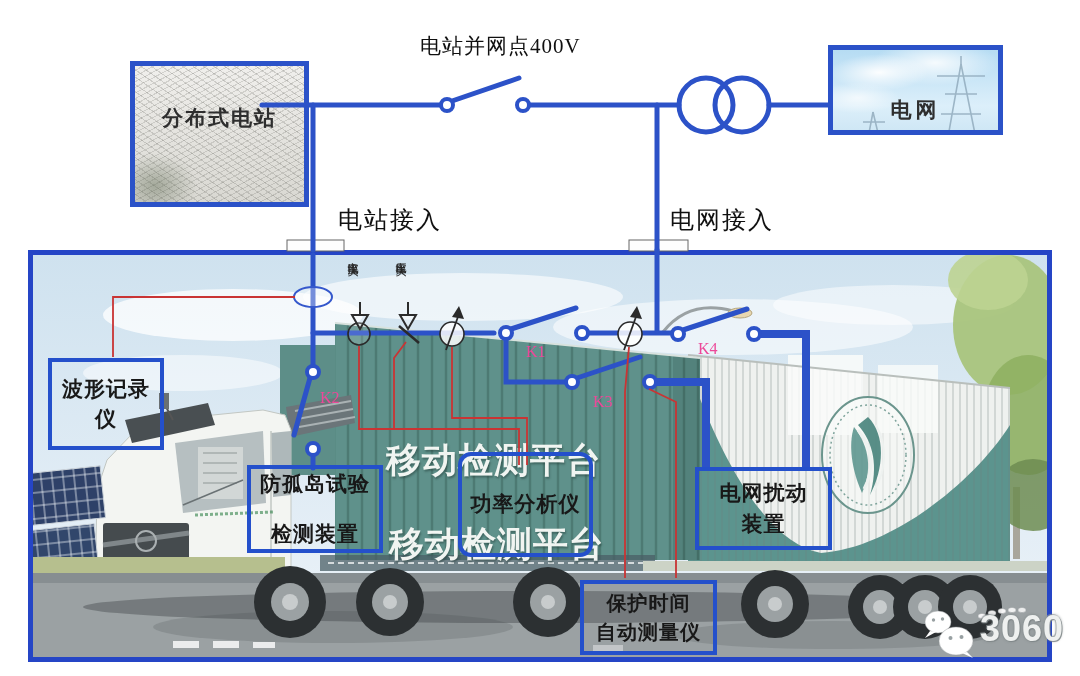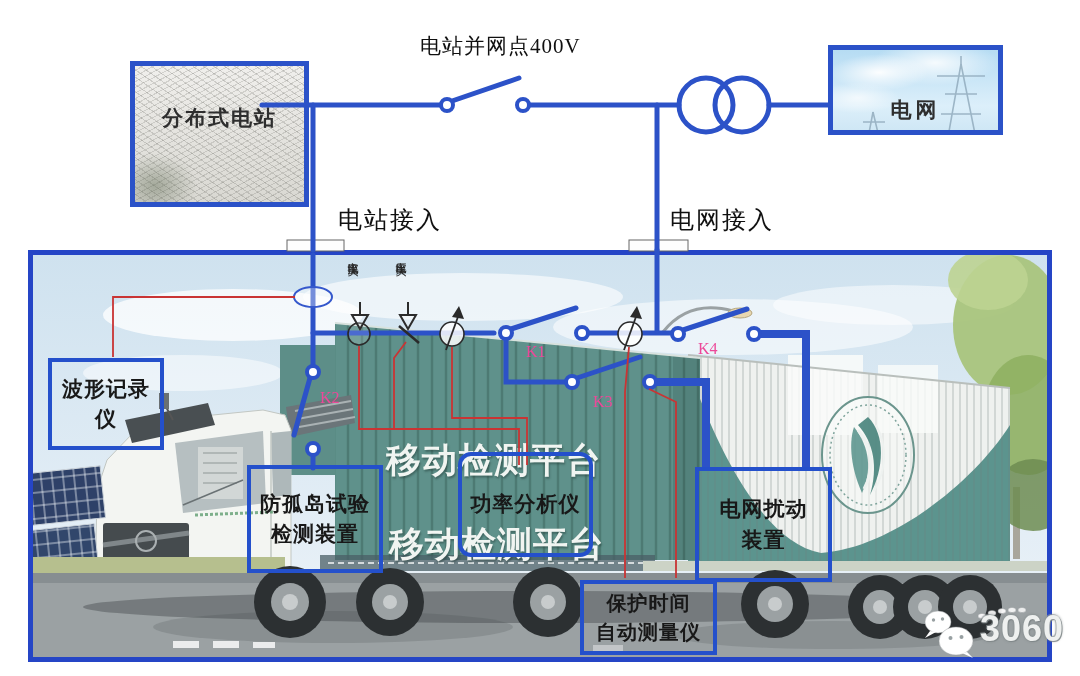--- a/index.html
+++ b/index.html
@@ -308,30 +308,30 @@
   <div class="abs klbl" style="left:593px;top:393px;">K3</div>
   <div class="abs klbl" style="left:698px;top:340px;">K4</div>
 
   <div class="abs vlbl" style="left:347px;top:253px;">电流探头</div>
   <div class="abs vlbl" style="left:395px;top:253px;">电压探头</div>
 
   <div class="abs instr" style="left:48px;top:358px;width:116px;height:92px;">
     <span>波形记录仪</span>
   </div>
 
-  <div class="abs instr" style="left:247px;top:465px;width:136px;height:108px;">
+  <div class="abs instr" style="left:247px;top:465px;width:136px;height:88px;justify-content:space-between;">
     <span>防孤岛试验</span>
     <span>检测装置</span>
   </div>
 
   <div class="abs instr" style="left:458px;top:452px;width:135px;height:105px;border-radius:13px;">
     <span>功率分析仪</span>
   </div>
 
-  <div class="abs instr" style="left:695px;top:467px;width:137px;height:115px;">
+  <div class="abs instr" style="left:695px;top:467px;width:137px;height:83px;">
     <span>电网扰动</span>
     <span>装置</span>
   </div>
 
   <div class="abs instr" style="left:580px;top:580px;width:137px;height:75px;font-size:20px;">
     <span>保护时间</span>
     <span>自动测量仪</span>
   </div>
 
   <div class="abs watermark" style="left:920px;top:600px;width:150px;height:64px;">

